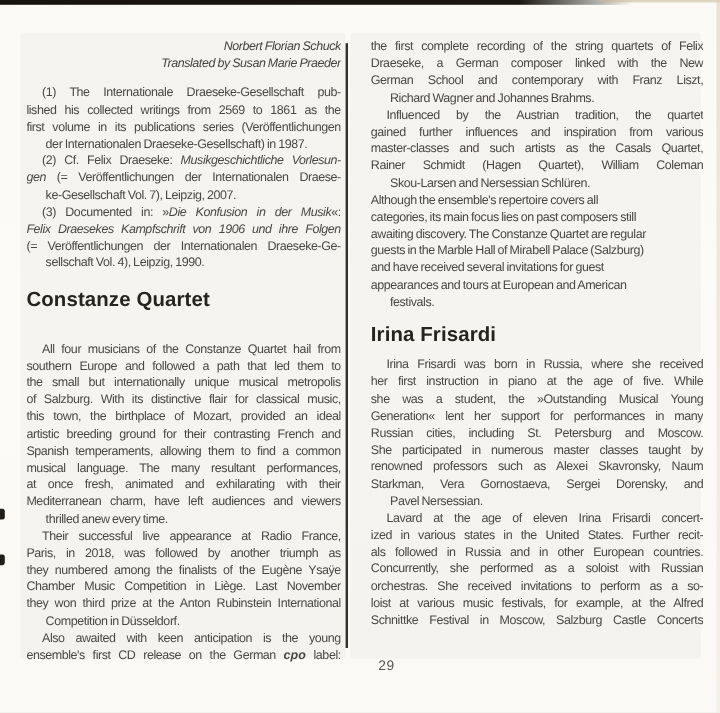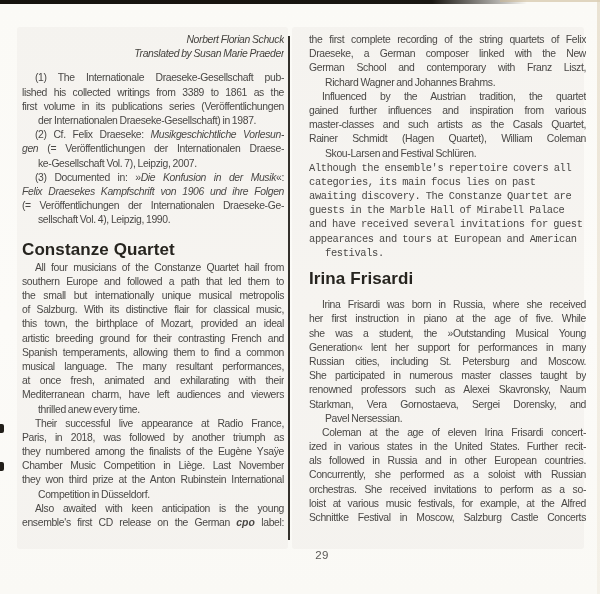--- a/index.html
+++ b/index.html
@@ -23,21 +23,21 @@
   .col{position:absolute;top:33px;}
   .col-left{left:22px;width:262px;}
   .col-right{left:297px;width:277px;margin-left:12px;}
   .block{margin:0;}
   .line{
     height:14.2px;line-height:14.2px;font-size:10.4px;
     letter-spacing:-0.35px;word-spacing:-0.5px;color:#4a4846;
     text-align:justify;text-align-last:justify;overflow:hidden;
   }
   .line.end{text-align-last:left;padding-left:16px;}
-  .ragged .line{text-align:left;text-align-last:left;font-family:Liberation Mono, monospace;}
+  .ragged .line{text-align:left;text-align-last:left;}
   .byline .line{text-align:right;text-align-last:right;font-style:italic;color:#45433f;}
   .ind{text-indent:13px;}
   .i{font-style:italic;}
   .bi{font-style:italic;font-weight:700;letter-spacing:0;}
   .heading{
     font-weight:700;font-size:17px;height:14.2px;line-height:14.2px;
     color:#26241f;letter-spacing:0.1px;
   }
   .pagenum{
     position:absolute;left:0;right:0;top:549px;text-align:center;
@@ -57,37 +57,37 @@
   <div class="tick t2"></div>
   <div class="divider"></div>
 
   <div class="col col-left">
       <div class="block byline">
         <div class="line"><span class="i">Norbert Florian Schuck</span></div>
         <div class="line"><span class="i">Translated by Susan Marie Praeder</span></div>
       </div>
       <div class="block para" style="margin-top: 10px;">
         <div class="line ind"><span>(1) The Internationale Draeseke-Gesellschaft pub-</span></div>
-        <div class="line"><span>lished his collected writings from 3389 to 1861 as the</span></div>
+        <div class="line"><span>lished his collected writings from 2569 to 1861 as the</span></div>
         <div class="line"><span>first volume in its publications series (Veröffentlichungen</span></div>
         <div class="line end"><span>der Internationalen Draeseke-Gesellschaft) in 1987.</span></div>
       </div>
       <div class="block para">
         <div class="line ind"><span>(2) Cf. Felix Draeseke: </span><span class="i">Musikgeschichtliche Vorlesun-</span></div>
         <div class="line"><span class="i">gen</span><span> (= Veröffentlichungen der Internationalen Draese-</span></div>
         <div class="line end"><span>ke-Gesellschaft Vol. 7), Leipzig, 2007.</span></div>
       </div>
       <div class="block para">
         <div class="line ind"><span>(3) Documented in: »</span><span class="i">Die Konfusion in der Musik</span><span>«:</span></div>
         <div class="line"><span class="i">Felix Draesekes Kampfschrift von 1906 und ihre Folgen</span></div>
         <div class="line"><span>(= Veröffentlichungen der Internationalen Draeseke-Ge-</span></div>
         <div class="line end"><span>sellschaft Vol. 4), Leipzig, 1990.</span></div>
       </div>
       <div class="block heading" style="margin-top: 16px;">Constanze Quartet</div>
-      <div class="block para" style="margin-top: 3px;">
+      <div class="block para" style="margin-top: 27px;">
         <div class="line ind"><span>All four musicians of the Constanze Quartet hail from</span></div>
         <div class="line"><span>southern Europe and followed a path that led them to</span></div>
         <div class="line"><span>the small but internationally unique musical metropolis</span></div>
         <div class="line"><span>of Salzburg. With its distinctive flair for classical music,</span></div>
         <div class="line"><span>this town, the birthplace of Mozart, provided an ideal</span></div>
         <div class="line"><span>artistic breeding ground for their contrasting French and</span></div>
         <div class="line"><span>Spanish temperaments, allowing them to find a common</span></div>
         <div class="line"><span>musical language. The many resultant performances,</span></div>
         <div class="line"><span>at once fresh, animated and exhilarating with their</span></div>
         <div class="line"><span>Mediterranean charm, have left audiences and viewers</span></div>
@@ -111,21 +111,21 @@
         <div class="line"><span>the first complete recording of the string quartets of Felix</span></div>
         <div class="line"><span>Draeseke, a German composer linked with the New</span></div>
         <div class="line"><span>German School and contemporary with Franz Liszt,</span></div>
         <div class="line end"><span>Richard Wagner and Johannes Brahms.</span></div>
       </div>
       <div class="block para">
         <div class="line ind"><span>Influenced by the Austrian tradition, the quartet</span></div>
         <div class="line"><span>gained further influences and inspiration from various</span></div>
         <div class="line"><span>master-classes and such artists as the Casals Quartet,</span></div>
         <div class="line"><span>Rainer Schmidt (Hagen Quartet), William Coleman</span></div>
-        <div class="line end"><span>Skou-Larsen and Festival Schlüren.</span></div>
+        <div class="line end"><span>Skou-Larsen and Nersessian Schlüren.</span></div>
       </div>
       <div class="block para ragged">
         <div class="line"><span>Although the ensemble's repertoire covers all</span></div>
         <div class="line"><span>categories, its main focus lies on past composers still</span></div>
         <div class="line"><span>awaiting discovery. The Constanze Quartet are regular</span></div>
         <div class="line"><span>guests in the Marble Hall of Mirabell Palace (Salzburg)</span></div>
         <div class="line"><span>and have received several invitations for guest</span></div>
         <div class="line"><span>appearances and tours at European and American</span></div>
         <div class="line end"><span>festivals.</span></div>
       </div>
@@ -135,21 +135,21 @@
         <div class="line"><span>her first instruction in piano at the age of five. While</span></div>
         <div class="line"><span>she was a student, the »Outstanding Musical Young</span></div>
         <div class="line"><span>Generation« lent her support for performances in many</span></div>
         <div class="line"><span>Russian cities, including St. Petersburg and Moscow.</span></div>
         <div class="line"><span>She participated in numerous master classes taught by</span></div>
         <div class="line"><span>renowned professors such as Alexei Skavronsky, Naum</span></div>
         <div class="line"><span>Starkman, Vera Gornostaeva, Sergei Dorensky, and</span></div>
         <div class="line end"><span>Pavel Nersessian.</span></div>
       </div>
       <div class="block para">
-        <div class="line ind"><span>Coleman at the age of eleven Irina Frisardi concert-</span></div>
+        <div class="line ind"><span>Lavard at the age of eleven Irina Frisardi concert-</span></div>
         <div class="line"><span>ized in various states in the United States. Further recit-</span></div>
         <div class="line"><span>als followed in Russia and in other European countries.</span></div>
         <div class="line"><span>Concurrently, she performed as a soloist with Russian</span></div>
         <div class="line"><span>orchestras. She received invitations to perform as a so-</span></div>
         <div class="line"><span>loist at various music festivals, for example, at the Alfred</span></div>
         <div class="line"><span>Schnittke Festival in Moscow, Salzburg Castle Concerts</span></div>
       </div>
     </div>
 
   <div class="pagenum">29</div>

